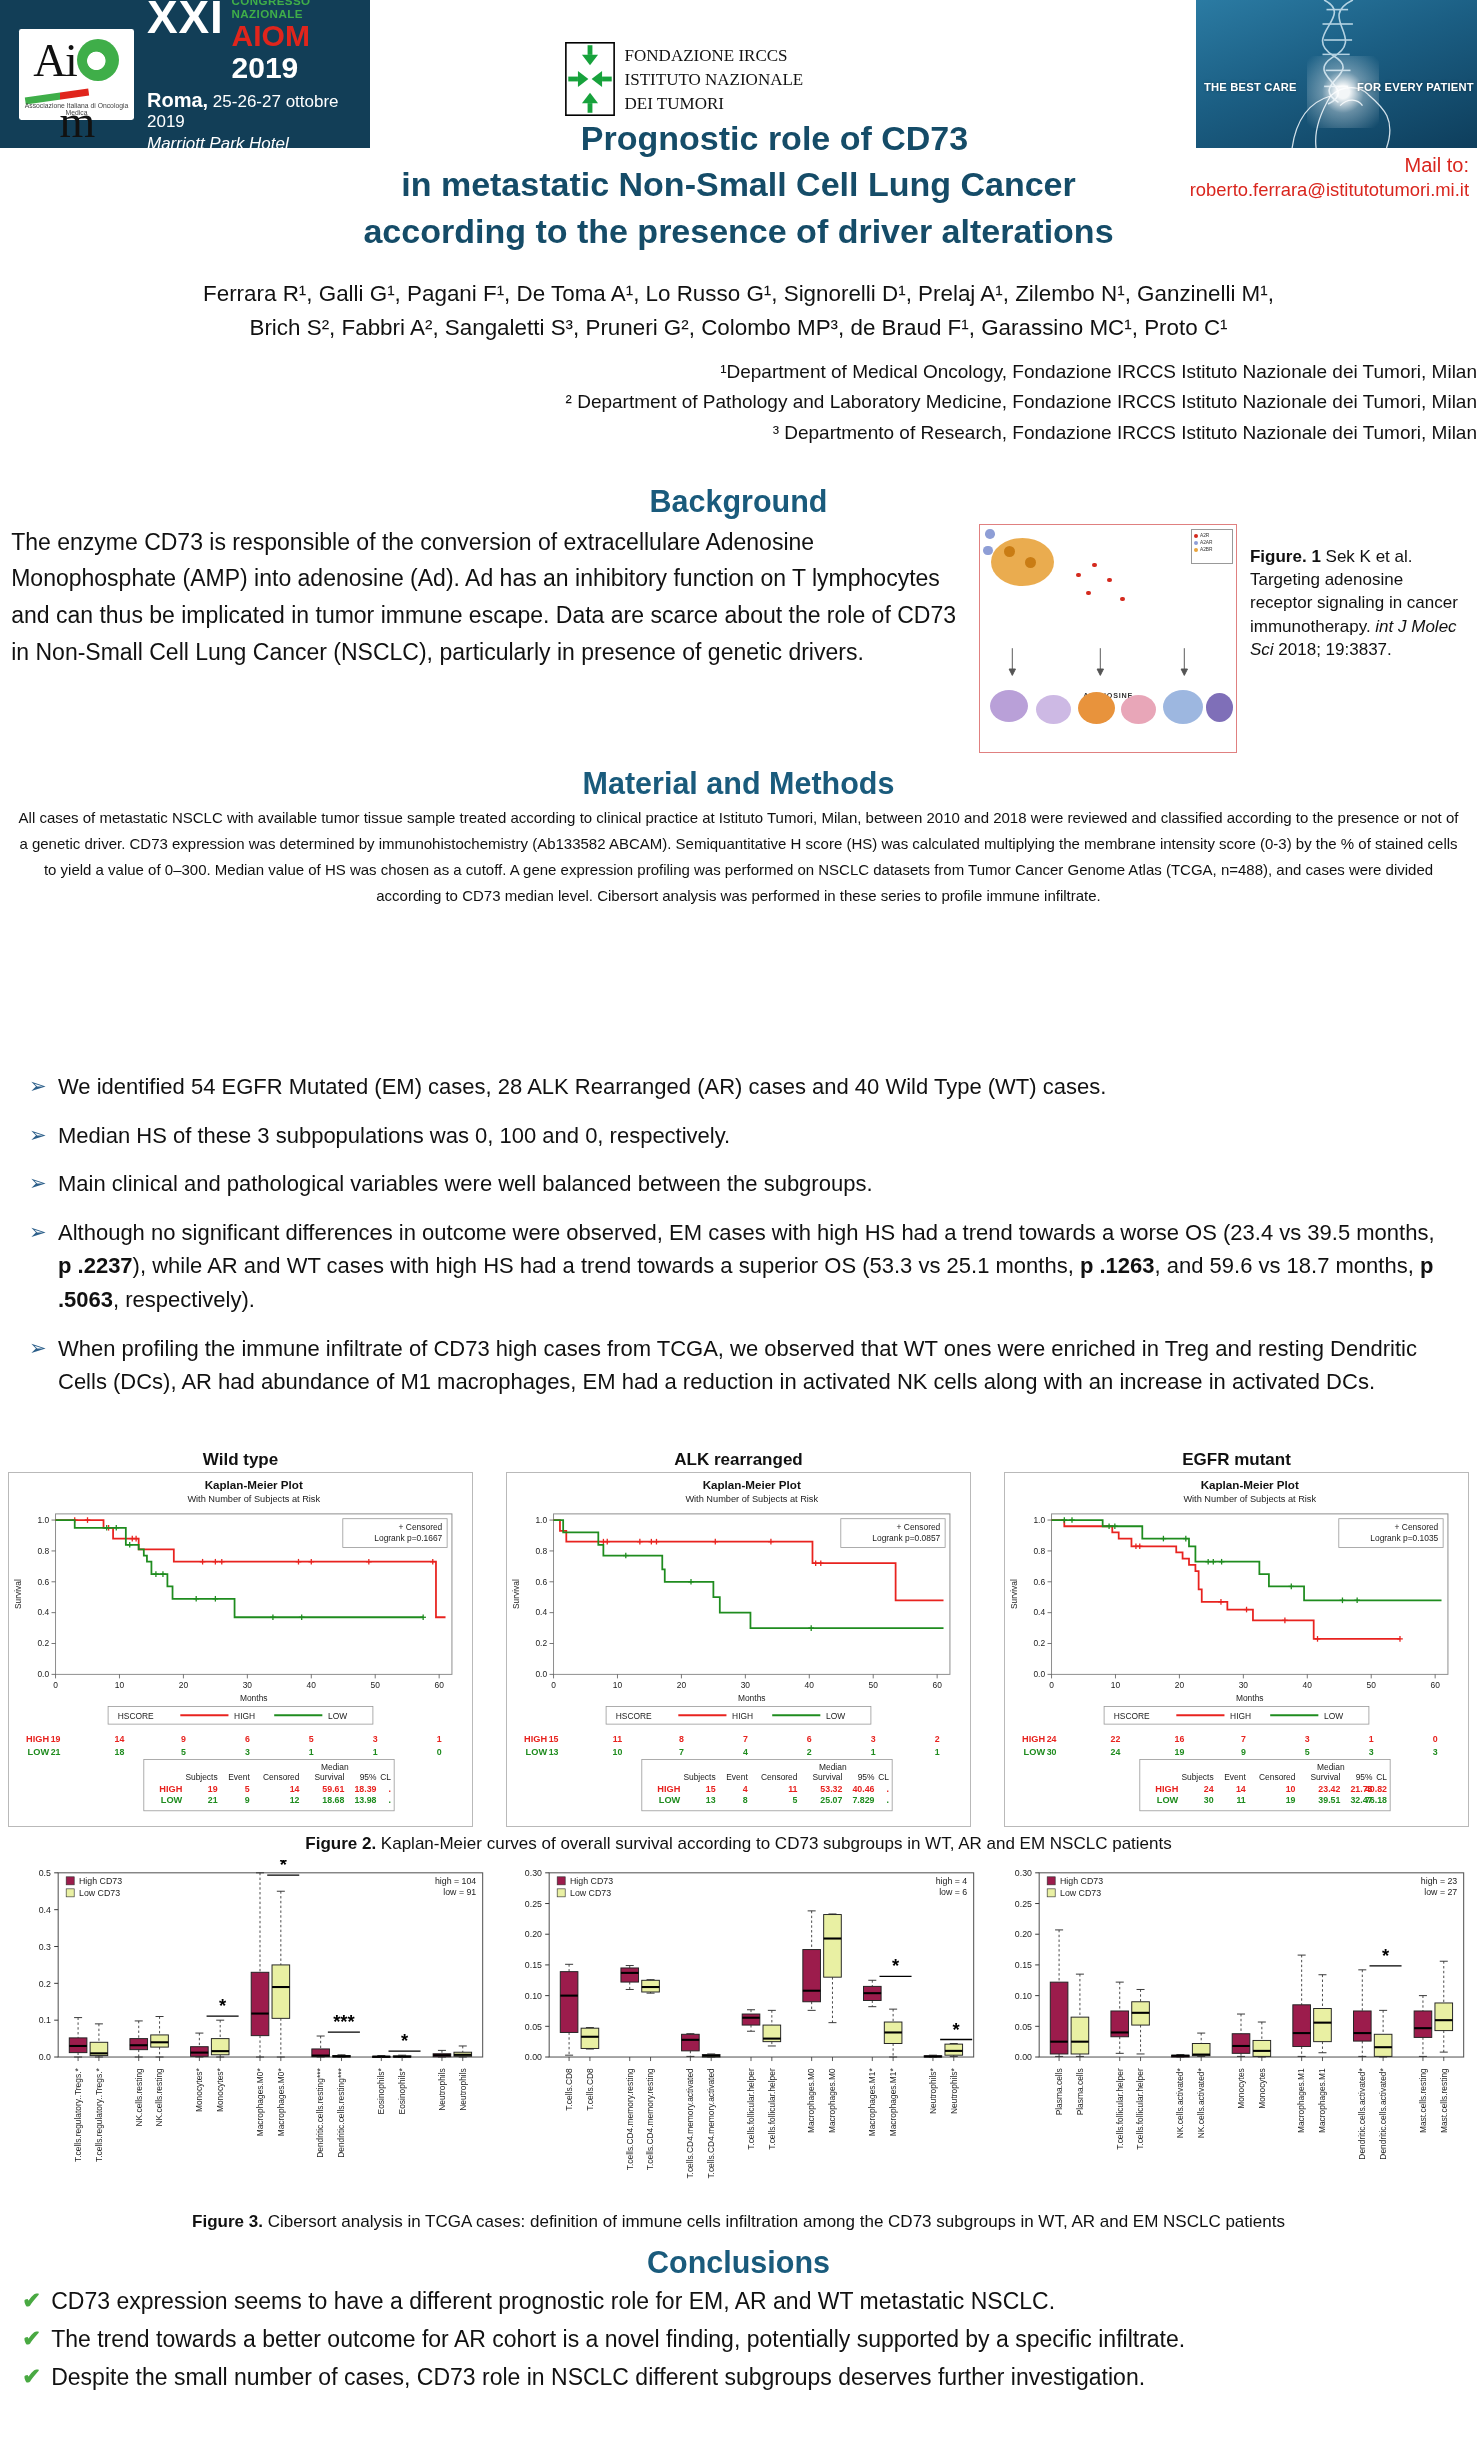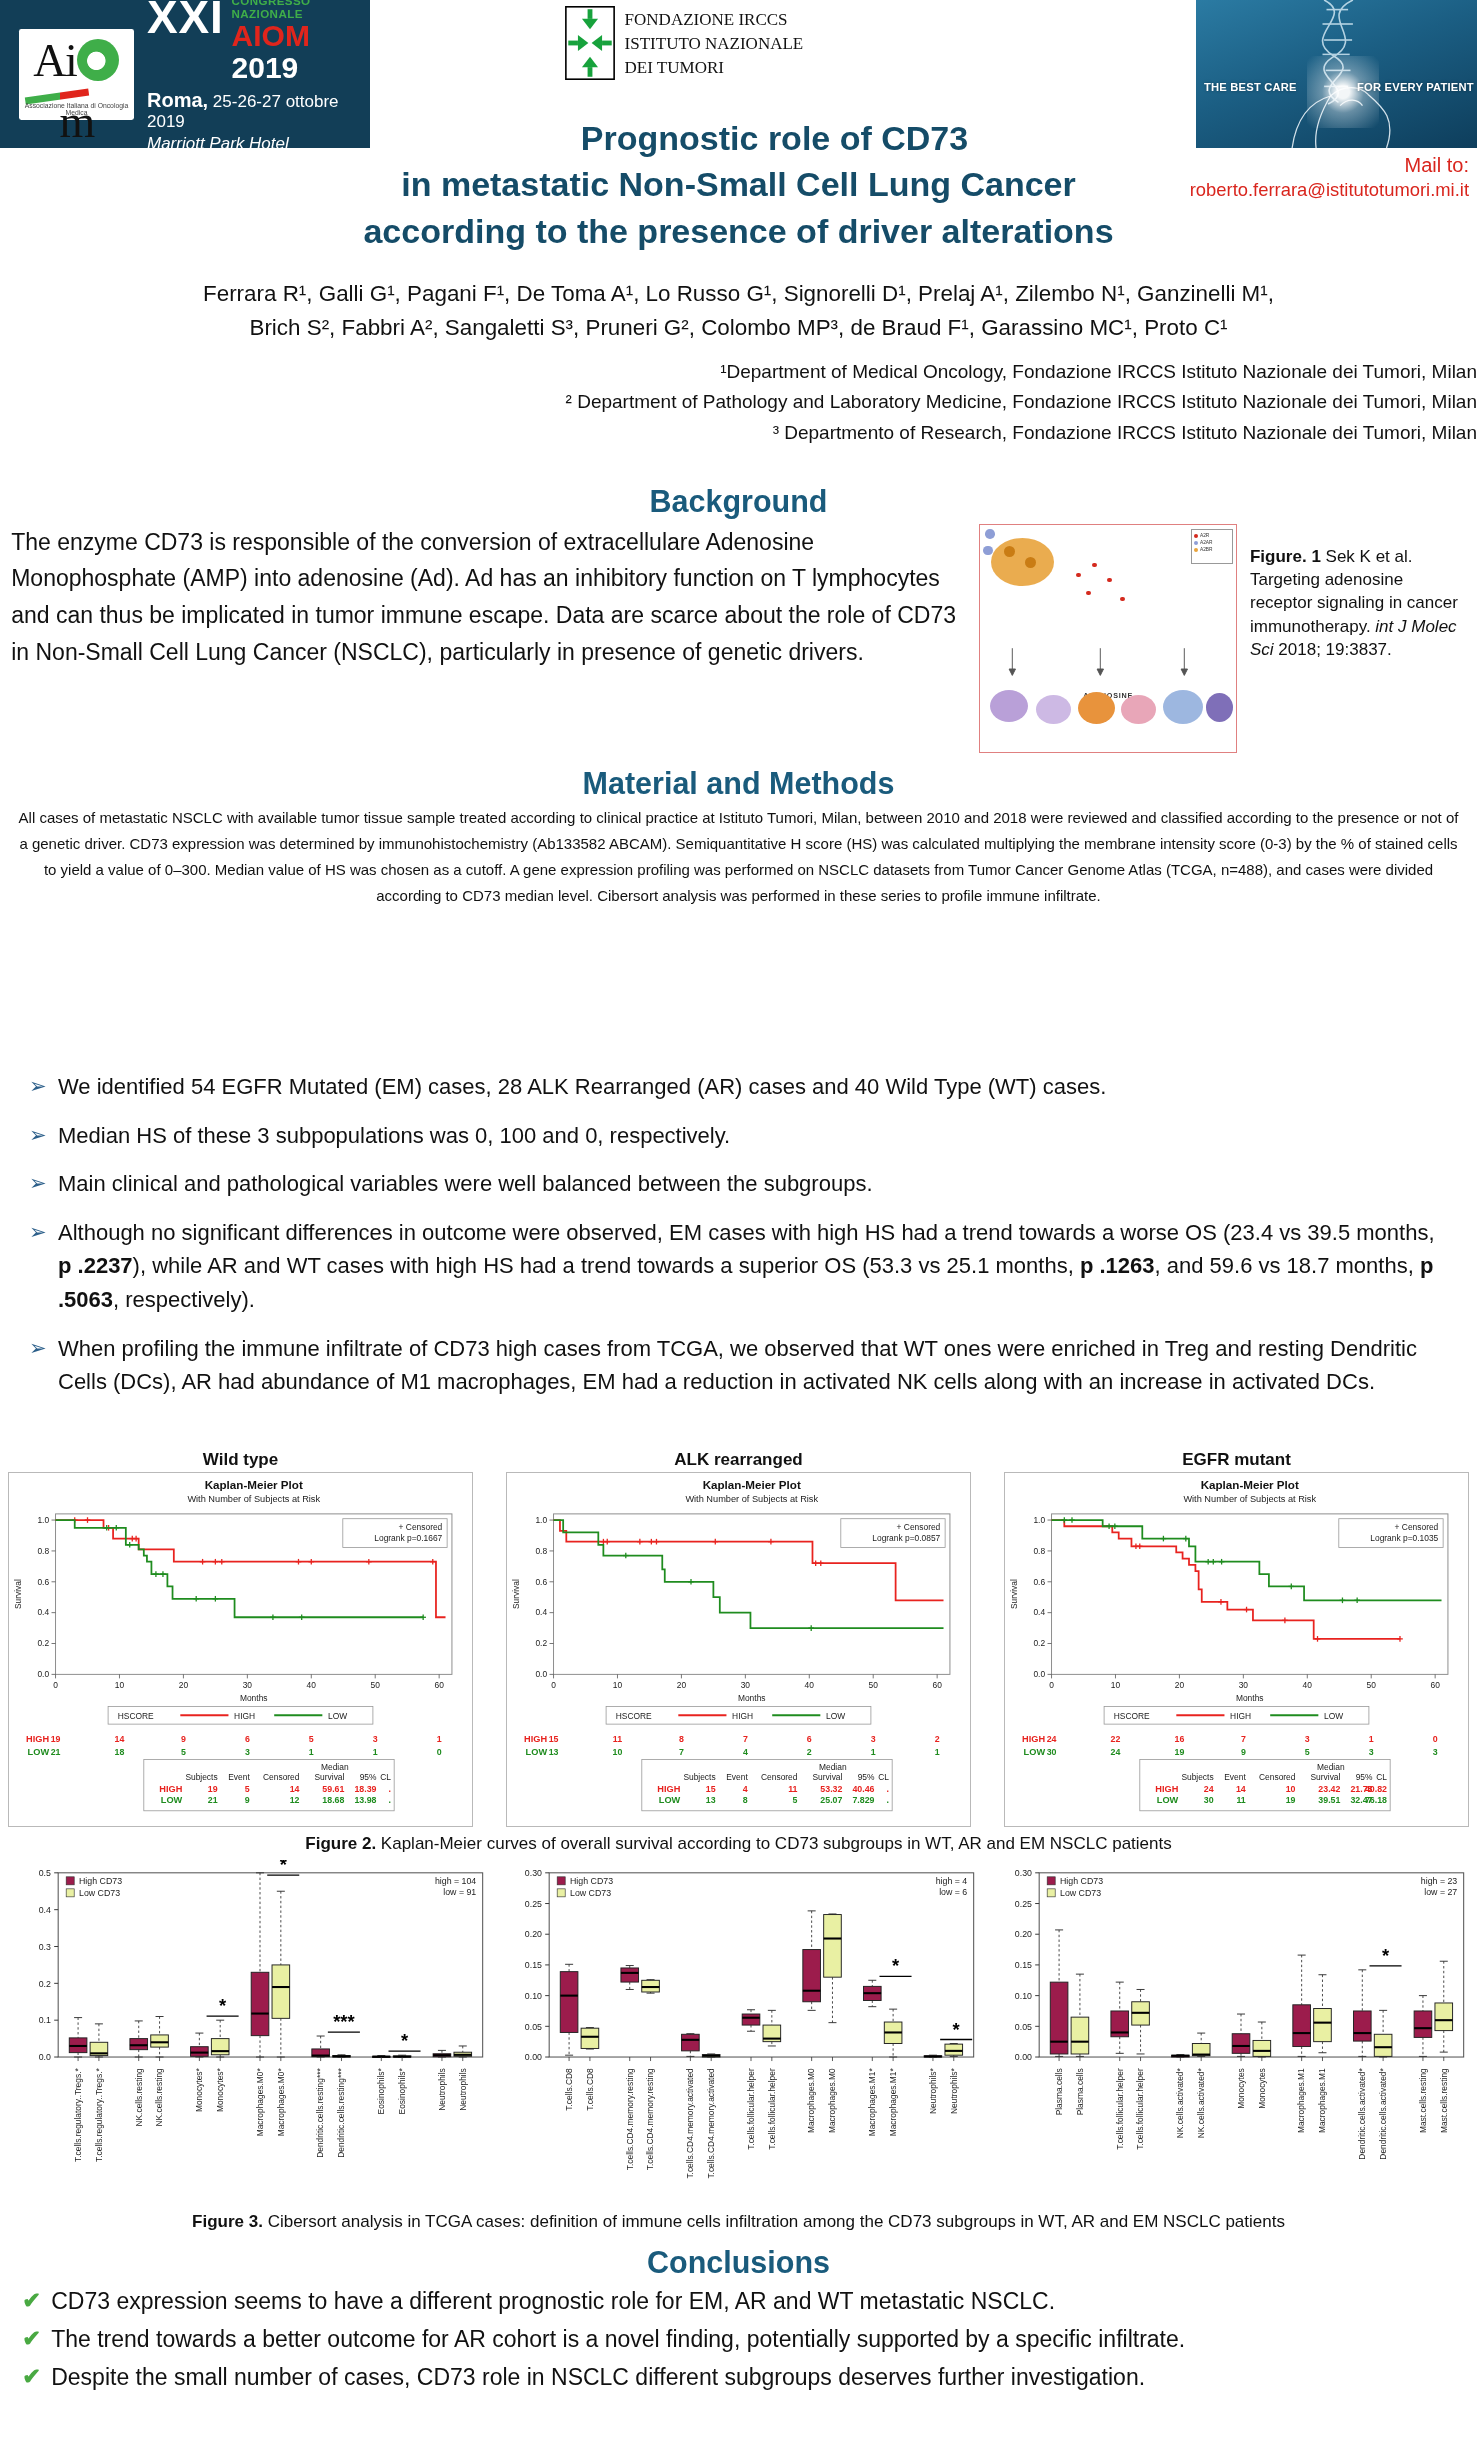--- a/index.html
+++ b/index.html
@@ -17,21 +17,21 @@
   .congress{color:#fff;}
   .congress .row1{display:flex;align-items:flex-start;gap:8px;}
   .xxi{font-size:46px;font-weight:bold;line-height:46px;letter-spacing:0.8px;}
   .cn-col{display:flex;flex-direction:column;}
   .cn-line{color:#3fae49;font-weight:bold;font-size:11.6px;letter-spacing:0.4px;}
   .cn-aiom{font-size:30px;font-weight:bold;line-height:32px;}
   .cn-aiom .red{color:#e0251c;}
   .congress .row2{font-size:17px;margin-top:4.8px;}
   .congress .row2 b{font-size:20px;}
   .congress .row3{font-size:17px;font-style:italic;margin-top:1.6px;}
-  .center-white{flex:1;position:relative;background:#fff;}
+  .center-white{flex:1;position:relative;background:#fff;margin-top:36px;}
   .fond{position:absolute;left:195px;top:6.4px;display:flex;gap:9.6px;align-items:flex-start;}
   .fond-text{font-family:"Liberation Serif",serif;font-size:17px;line-height:1.42;color:#111;padding-top:1.6px;}
   .banner-right{width:281px;flex-shrink:0;position:relative;background:linear-gradient(160deg,#2b7ba3 0%,#1b5e83 45%,#0e3e5c 100%);overflow:hidden;}
   .glow{position:absolute;left:111px;top:56px;width:72px;height:72px;background:radial-gradient(circle,rgba(255,255,255,.95) 0 6.4px,rgba(255,255,255,.35) 21px,rgba(255,255,255,0) 48px);}
   .bc-left,.bc-right{position:absolute;top:81px;color:#fff;font-weight:bold;font-size:11.2px;letter-spacing:0.2px;text-shadow:0 0 3.2px rgba(0,0,0,.4);}
   .bc-left{left:8px;}
   .bc-right{right:3.2px;}
   .mailto{position:absolute;top:152px;right:8px;text-align:right;color:#d9251d;line-height:1.3;}
   .mailto .ml1{font-size:20px;}
   .mailto .ml2{font-size:18.4px;}

